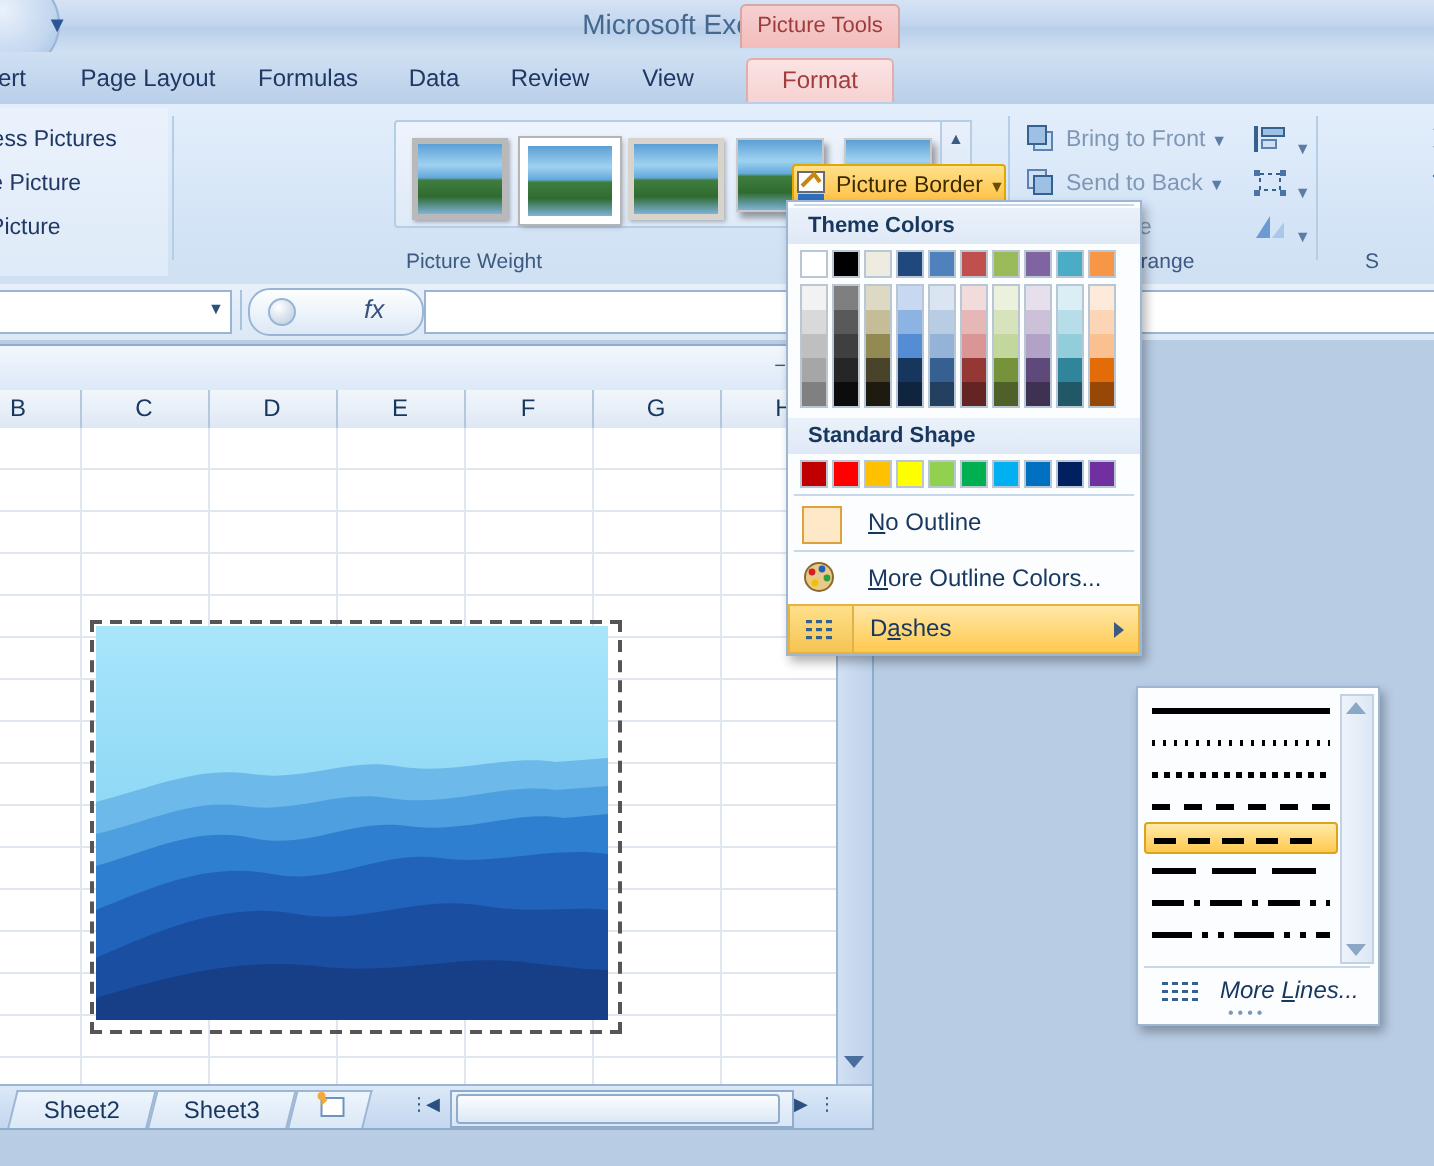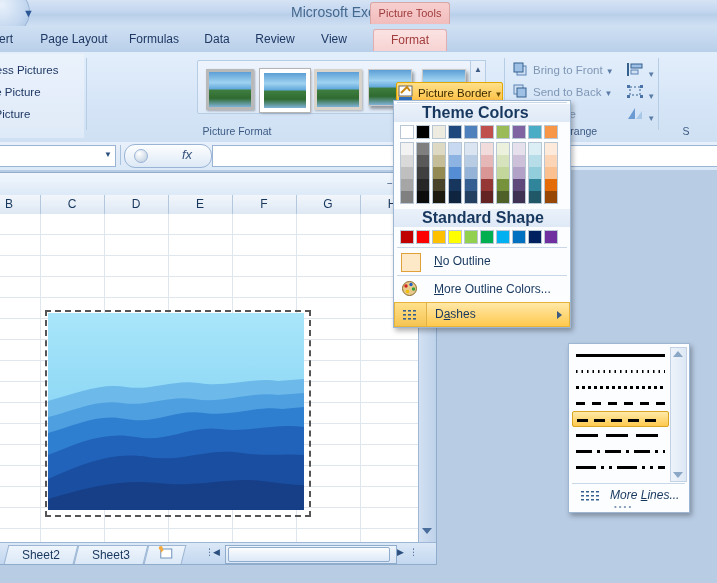--- a/index.html
+++ b/index.html
@@ -149,21 +149,21 @@
   
   #pbmenu{left:393px;top:100px;width:176px;
     background:#fbfdff;border:1px solid #9cb6d4;box-shadow:2px 3px 5px rgba(0,0,0,.3);}
   .mrow{position:relative;height:23px;line-height:23px;padding-left:40px;font-size:12px;color:#17375e;}
   .mrow.sel{background:linear-gradient(to bottom,#ffe8a8,#ffc94e);border:1px solid #e8b33a;
     box-sizing:border-box;}
   .micon{position:absolute;left:7px;top:3px;width:17px;height:17px;}
   .mgut{position:absolute;left:0;top:0;width:31px;height:100%;}
   .msub{position:absolute;right:7px;top:8px;width:0;height:0;
     border-top:4px solid transparent;border-bottom:4px solid transparent;border-left:5px solid #3c5a82;}
-  .mhdr{height:18px;line-height:18px;padding-left:28px;font-weight:bold;font-size:16px;
+  .mhdr{height:18px;line-height:18px;padding-left:10px;font-weight:bold;font-size:11px;
     color:#17375e;background:linear-gradient(to bottom,#eaf1fa,#dfe9f6);}
   .msepline{height:1px;background:#c9d8e8;margin:1px 3px;}
   .swgrid{padding:3px 5px 2px 6px;}
   .swrow{height:14px;}
   .sw{display:inline-block;width:14px;height:14px;border:1px solid #b9c6d4;
     margin-right:2px;vertical-align:top;box-sizing:border-box;}
   .swv{display:inline-block;width:14px;margin-right:2px;vertical-align:top;
     border:1px solid #b9c6d4;box-sizing:border-box;}
   .swv i{display:block;height:12px;}
 
@@ -229,21 +229,21 @@
         </div>
       <div class="thumb f5" style="left:224px;">
           <div class="pic"></div>
         </div>
     </div>
     <div id="style-scroll">
       <div class="sarrow" style="top:0;">▲</div>
       <div class="sarrow" style="top:17px;">▼</div>
       <div class="sarrow" style="top:34px;">⚌</div>
     </div>
-    <div class="glabel" style="left:0;width:290px;">Picture Format</div>
+    <div class="glabel" style="left:0;width:290px;">Picture Weight</div>
 
 
     <div class="rbtn" id="btn-border" style="left:304px;top:28px;">
       <span class="ri">
         <svg width="16" height="16" viewBox="0 0 16 16">
             <rect x="1" y="1" width="13" height="10" fill="#fdfdfd" stroke="#6b6b6b"></rect>
             <path d="M3 8 L9 2 L12 6" stroke="#c8860d" fill="none" stroke-width="2"></path>
             <rect x="1" y="12" width="13" height="3" fill="#2f6fbf"></rect>
           </svg>
       </span>

